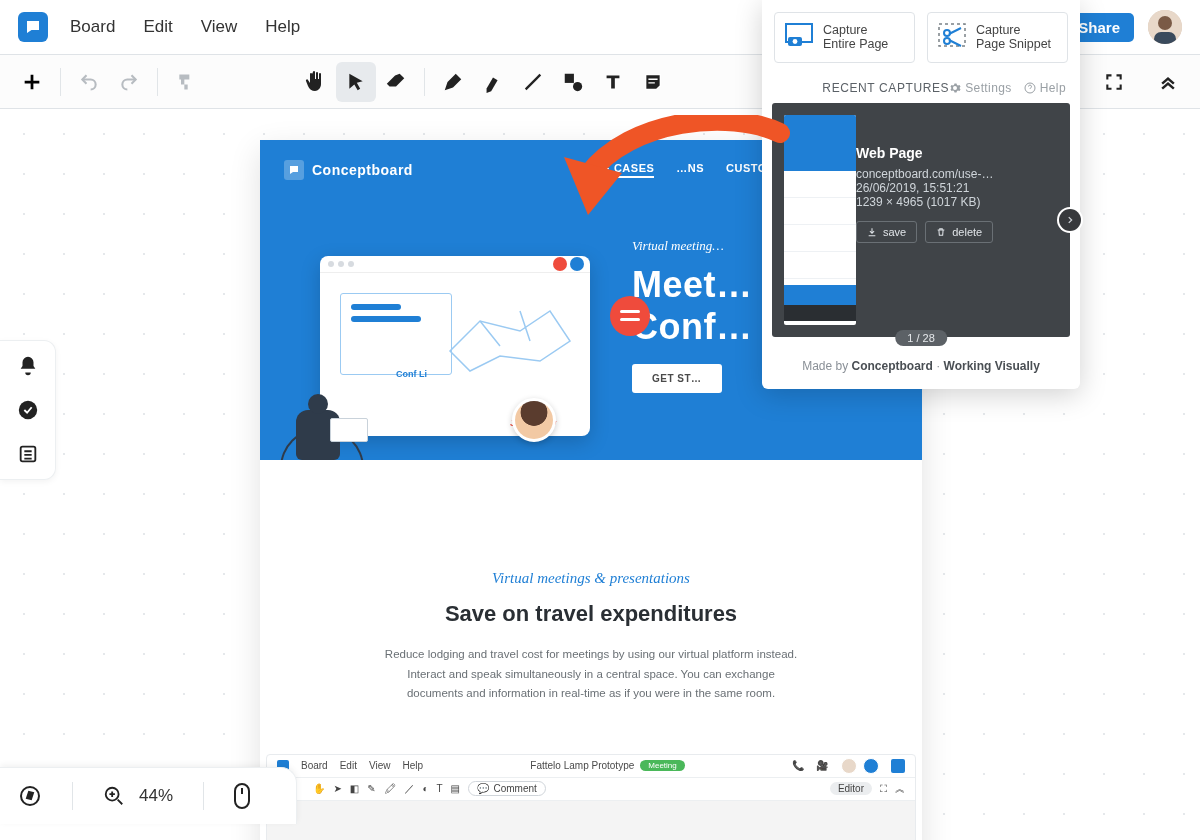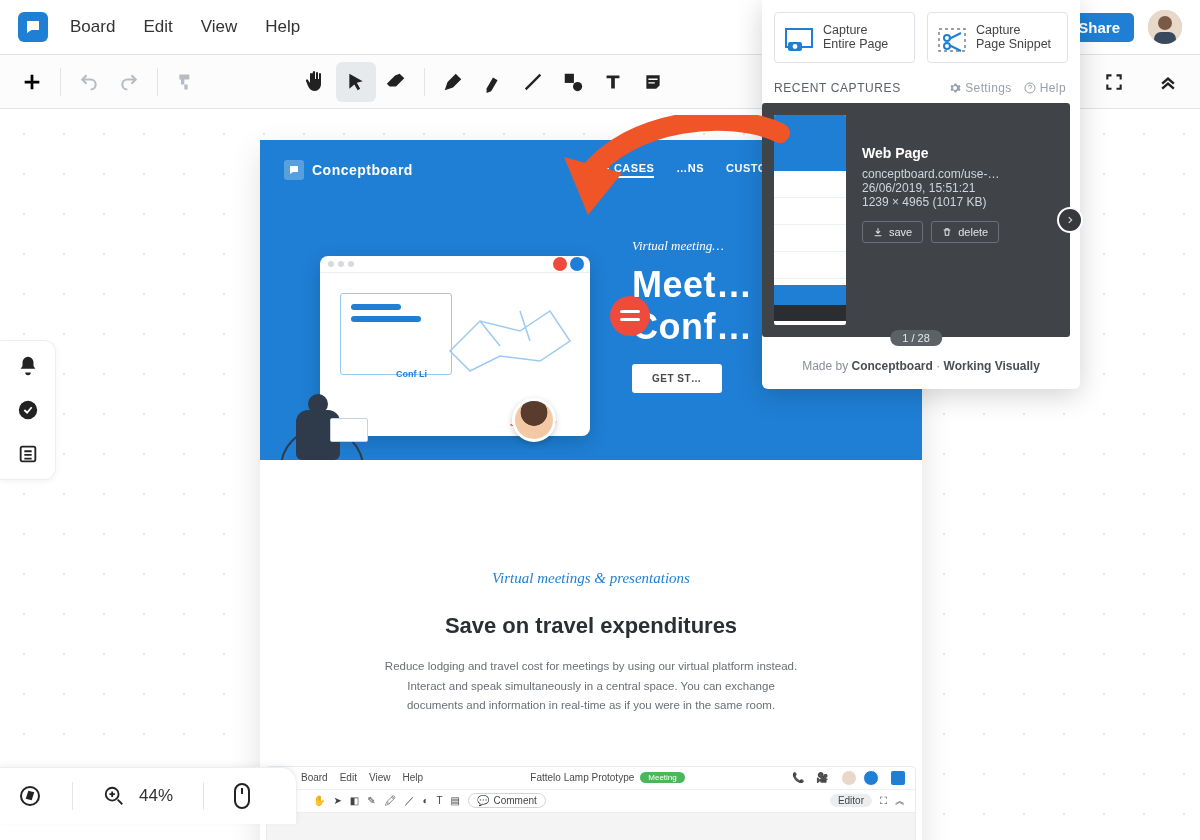--- a/index.html
+++ b/index.html
@@ -70,40 +70,40 @@
   .avatar2{position:absolute;left:242px;top:148px;width:38px;height:38px;border-radius:50%;background:#fff;border:3px solid #fff;box-shadow:0 2px 6px rgba(0,0,0,.2);overflow:hidden}
   .avatar2 .face{width:100%;height:100%;background:radial-gradient(circle at 50% 30%,#5a3c2e 40%,#f2c9a4 42%)}
   .person{position:absolute;left:0;bottom:0;width:110px;height:130px}
   .chair{position:absolute;bottom:0;left:10px;width:80px;height:70px;border:2px solid #2f3b4a;border-radius:40px 40px 10px 10px;border-bottom:none}
   .body{position:absolute;bottom:40px;left:26px;width:44px;height:50px;background:#2f3b4a;border-radius:12px 12px 6px 6px}
   .head{position:absolute;bottom:86px;left:38px;width:20px;height:20px;border-radius:50%;background:#2f3b4a}
   .laptop{position:absolute;bottom:58px;left:60px;width:36px;height:22px;background:#fff;border:1px solid #c9d2da;border-radius:2px}
 
   .section{padding:60px 60px 30px 60px;text-align:center}
   .section .eyebrow{color:#1f7fd5;font-family:Georgia,serif;font-style:italic;font-size:15px}
-  .section h2{font-size:22px;margin:26px 0 18px 0;color:#2a2f34}
+  .section h2{font-size:22px;margin:14px 0 18px 0;color:#2a2f34}
   .section p{font-size:11.5px;color:#6a7075;line-height:1.7;max-width:420px;margin:0 auto}
 
   .nested{margin:20px 6px 0 6px;border:1px solid #e8ebee;border-radius:4px;overflow:hidden;font-size:10px;color:#4a4a4a}
   .nested .nmenu{height:22px;border-bottom:1px solid #eceff1;display:flex;align-items:center;gap:12px;padding:0 10px}
   .nested .ntitle{flex:1;text-align:center;display:flex;justify-content:center;align-items:center;gap:6px}
   .badge{background:#4ab85a;color:#fff;border-radius:9px;padding:1px 8px;font-size:8px}
   .nested .ntools{height:22px;border-bottom:1px solid #eceff1;display:flex;align-items:center;gap:8px;padding:0 10px;color:#444}
   .ntools .spacer{flex:1}
   .nested .nbody{height:90px;background:#f4f4f4;position:relative}
 
   
   .capture{position:absolute;top:0;right:120px;width:318px;background:#fff;border-radius:0 0 6px 6px;box-shadow:var(--shadow);z-index:100;font-size:13px}
   .cap-top{display:flex;gap:12px;padding:12px}
-  .cap-btn{flex:1;border:1px solid #dfe3e7;border-radius:4px;display:flex;align-items:flex-end;gap:10px;padding:10px 10px;cursor:pointer}
+  .cap-btn{flex:1;border:1px solid #dfe3e7;border-radius:4px;display:flex;align-items:flex-start;gap:10px;padding:10px 10px;cursor:pointer}
   .cap-btn .ic{width:28px;height:24px;display:flex;align-items:center;justify-content:center}
   .cap-btn .lbls{display:flex;flex-direction:column;line-height:1.15;font-size:12.5px;color:#444}
-  .cap-head{display:flex;align-items:center;justify-content:space-between;padding:6px 14px 8px 12px;color:#7a8187;font-size:12px;letter-spacing:.4px}
+  .cap-head{display:flex;align-items:center;justify-content:flex-end;padding:6px 14px 8px 32px;color:#7a8187;font-size:12px;letter-spacing:.4px}
   .cap-head .links{display:flex;gap:12px;align-items:center;color:#9aa0a5}
-  .cap-body{margin:0 10px 10px 0;background:#404448;border-radius:3px;padding:12px;display:flex;gap:16px;color:#e7ebee;position:relative}
+  .cap-body{margin:0 10px 10px 10px;background:#404448;border-radius:3px;padding:12px;display:flex;color:#e7ebee;position:relative}
   .thumb{width:72px;height:210px;background:#fff;border-radius:2px;overflow:hidden;position:relative}
   .thumb .th-hero{height:56px;background:#1f7fd5}
   .thumb .th-row{height:26px;border-bottom:1px solid #eef1f4}
   .cap-meta{flex:1;padding-top:30px;font-size:12px;color:#cfd5da}
   .cap-meta .t{color:#fff;font-weight:700;font-size:14px;margin-bottom:6px}
   .cap-actions{display:flex;gap:8px;margin-top:12px}
   .mini{border:1px solid #6a7075;border-radius:3px;padding:4px 10px;font-size:11px;color:#e0e4e8;display:flex;align-items:center;gap:6px;cursor:pointer}
   .page-pill{position:absolute;left:50%;bottom:-9px;transform:translateX(-50%);background:#5c6166;color:#e5e8eb;font-size:11px;padding:2px 12px;border-radius:10px}
   .next{position:absolute;right:-11px;top:50%;transform:translateY(-50%);width:22px;height:22px;border-radius:50%;background:#37393c;color:#cfd3d8;display:flex;align-items:center;justify-content:center;font-size:12px;box-shadow:0 0 0 2px #fff}
   .cap-foot{padding:12px 0 16px 0;text-align:center;color:#8a9097;font-size:12px}

